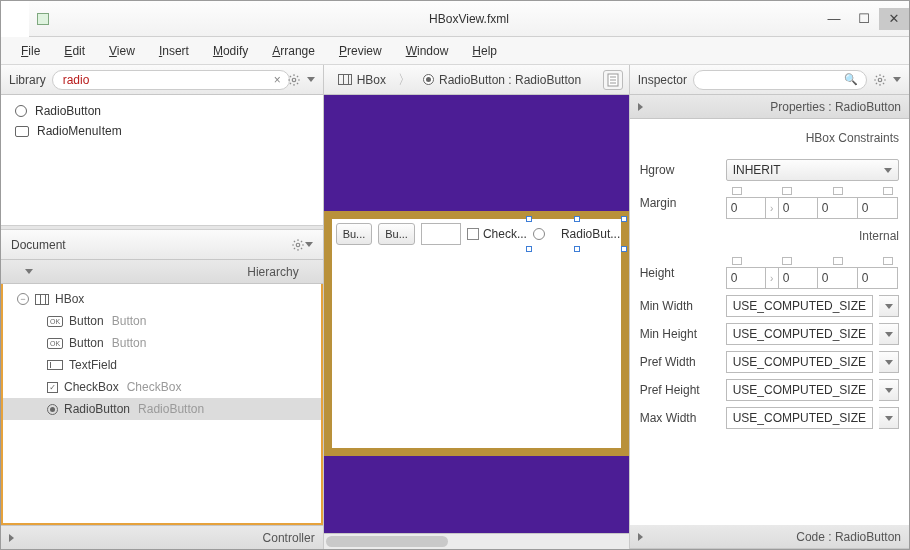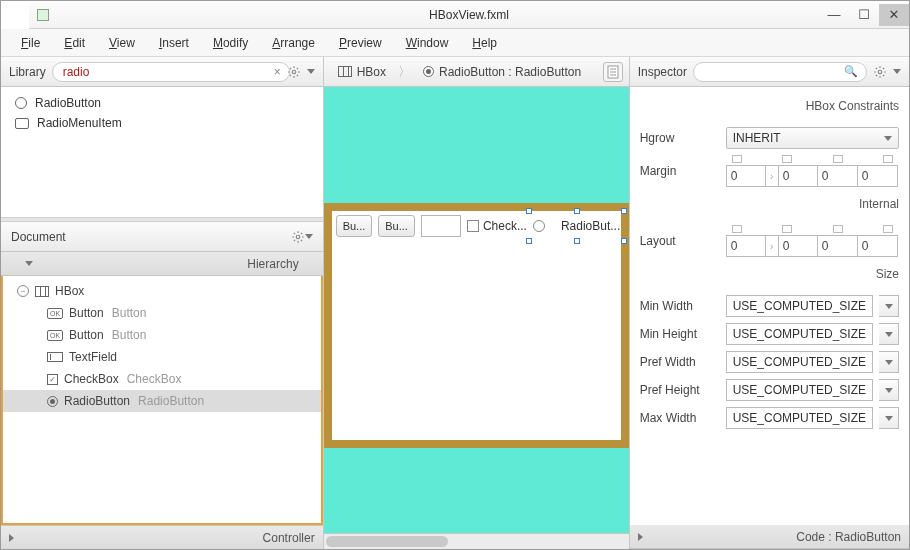--- a/index.html
+++ b/index.html
@@ -1,18 +1,18 @@
 <!DOCTYPE html>
 <html><head>
 <meta charset="utf-8">
 <style>
 * { box-sizing: border-box; margin: 0; padding: 0; font-family: "Segoe UI", Tahoma, sans-serif; font-size: 12px; }
 html, body { width: 910px; height: 550px; overflow: hidden; background: #fff; }
 .window { width: 910px; height: 550px; border: 1px solid #9b9b9b; display: flex; flex-direction: column; }
-.titlebar { height: 28px; background: linear-gradient(#fdfdfd,#f2f2f2); display: flex; align-items: center; border-bottom: 1px solid #d0d0d0; position: relative; margin-left: 28px; }
+.titlebar { height: 36px; background: linear-gradient(#fdfdfd,#f2f2f2); display: flex; align-items: center; border-bottom: 1px solid #d0d0d0; position: relative; margin-left: 28px; }
 .titlebar .app-icon { width: 12px; height: 12px; margin: 0 8px; border: 1px solid #7fa87f; background: #dff3df; }
 .titlebar .title { position: absolute; left: 50%; transform: translateX(-50%); color: #333; }
 .win-controls { margin-left: auto; display: flex; }
 .win-btn { width: 30px; height: 22px; display:flex; align-items:center; justify-content:center; color:#444; font-size: 13px; }
 .win-close { background: #c9c9c9; }
 .menubar { height: 28px; display: flex; align-items: center; padding: 0 10px; gap: 4px; background: #f7f7f7; border-bottom: 1px solid #d8d8d8; }
 .menubar span { color: #333; padding: 4px 10px; }
 .menubar span u { text-decoration: underline; }
 .body { flex:1; display:flex; min-height:0; }
 .leftcol { width: 352px; display:flex; flex-direction:column; border-right:1px solid #c9c9c9; }
@@ -54,21 +54,21 @@
 .icn-cb { width:11px; height:11px; border:1px solid #666; display:flex; align-items:center; justify-content:center; font-size:8px; color:#666; }
 .icn-rb { width:11px; height:11px; border:1px solid #666; border-radius:50%; position:relative; }
 .icn-rb::after { content:""; position:absolute; inset:2px; border-radius:50%; background:#666; }
 .bottom-strip { height:24px; background:linear-gradient(#e9e9e9,#dcdcdc); border-top:1px solid #c6c6c6; display:flex; align-items:center; padding:0 8px; color:#555; }
 .bottom-strip .rtitle { flex:1; text-align:right; }
 
 .crumb-bar { height:30px; background:linear-gradient(#fbfbfb,#eaeaea); border-bottom:1px solid #c7c7c7; display:flex; align-items:center; padding:0 6px; gap:4px; }
 .crumb { display:flex; align-items:center; gap:5px; padding:2px 8px; color:#444; }
 .crumb-sep { color:#aaa; font-size:13px; }
 .doc-icon { margin-left:auto; width:20px; height:20px; border:1px solid #bbb; border-radius:3px; background:#f6f6f6; display:flex; align-items:center; justify-content:center; }
-.canvas-wrap { flex:1; display:flex; align-items:flex-start; justify-content:center; padding-top:116px; background:#5eead4; position:relative; }
+.canvas-wrap { flex:1; display:flex; align-items:flex-start; justify-content:center; padding-top:116px; background:#4c1d95; position:relative; }
 .canvas { width:305px; height:245px; background:#fff; border:8px solid #b9913a; position:relative; }
 .hboxrow { display:flex; gap:6px; padding:4px; }
 .fx-btn { height:22px; padding:0 6px; background:linear-gradient(#fdfdfd,#e8e8e8); border:1px solid #b5b5b5; border-radius:3px; font-size:11px; color:#333; display:flex; align-items:center; }
 .fx-tf { height:22px; flex:1; border:1px solid #b5b5b5; background:#fff; min-width:40px; }
 .fx-cb { display:flex; align-items:center; gap:4px; font-size:11px; color:#333; }
 .fx-cb .box { width:12px; height:12px; border:1px solid #888; background:#fff; }
 .fx-rb { display:flex; align-items:center; gap:16px; font-size:11px; color:#333; position:relative; }
 .fx-rb .circ { width:12px; height:12px; border:1px solid #888; border-radius:50%; background:#fff; }
 .sel-handles { position:absolute; pointer-events:none; }
 .handle { width:6px; height:6px; background:#fff; border:1px solid #3d7dd6; position:absolute; }
@@ -258,20 +258,24 @@
             <span class="mag">🔍</span>
           </div>
         <span class="gear">
           <svg width="14" height="14" viewBox="0 0 24 24">
               <circle cx="12" cy="12" r="3" fill="none" stroke="#888" stroke-width="2"></circle>
               <path d="M12 2v3M12 19v3M2 12h3M19 12h3M4.9 4.9l2.1 2.1M17 17l2.1 2.1M4.9 19.1L7 17M17 7l2.1-2.1" stroke="#888" stroke-width="2"></path>
             </svg>
         </span>
         <span class="tri tri-down"></span>
       </div>
+      <div class="section-row">
+        <span class="tri tri-right"></span>
+        <span class="rtitle">Properties : RadioButton</span>
+      </div>
 
       <div class="insp-body" style="flex:1;">
         <div class="group-title">HBox Constraints</div>
 
         <div class="prop-row">
           <div class="prop-label">Hgrow</div>
           <div class="combo">
             <span>INHERIT</span>
             <span class="dd tri tri-down"></span>
           </div>
@@ -292,39 +296,38 @@
               <input value="0" style="">
               <input value="0" style="">
               <input value="0" style="">
             </div>
           </div>
         </div>
 
         <div class="group-title">Internal</div>
 
         <div class="prop-row">
-          <div class="prop-label">Layout</div>
+          <div class="prop-label">Height</div>
           <div class="quad-wrap">
             <div class="quad-links">
                 <span></span>
                 <span></span>
                 <span></span>
                 <span></span>
               </div>
             <div class="quad">
               <input value="0" style="">
               <div class="sep">›</div>
               <input value="0" style="">
               <input value="0" style="">
               <input value="0" style="">
             </div>
           </div>
         </div>
 
-        <div class="group-title">Size</div>
 
         <div class="prop-row">
           <div class="prop-label">Min Width</div>
           <div class="sizecombo">
               <span>USE_COMPUTED_SIZE</span>
             </div>
           <div class="sizecombo-dd">
               <span class="tri tri-down"></span>
             </div>
         </div>

